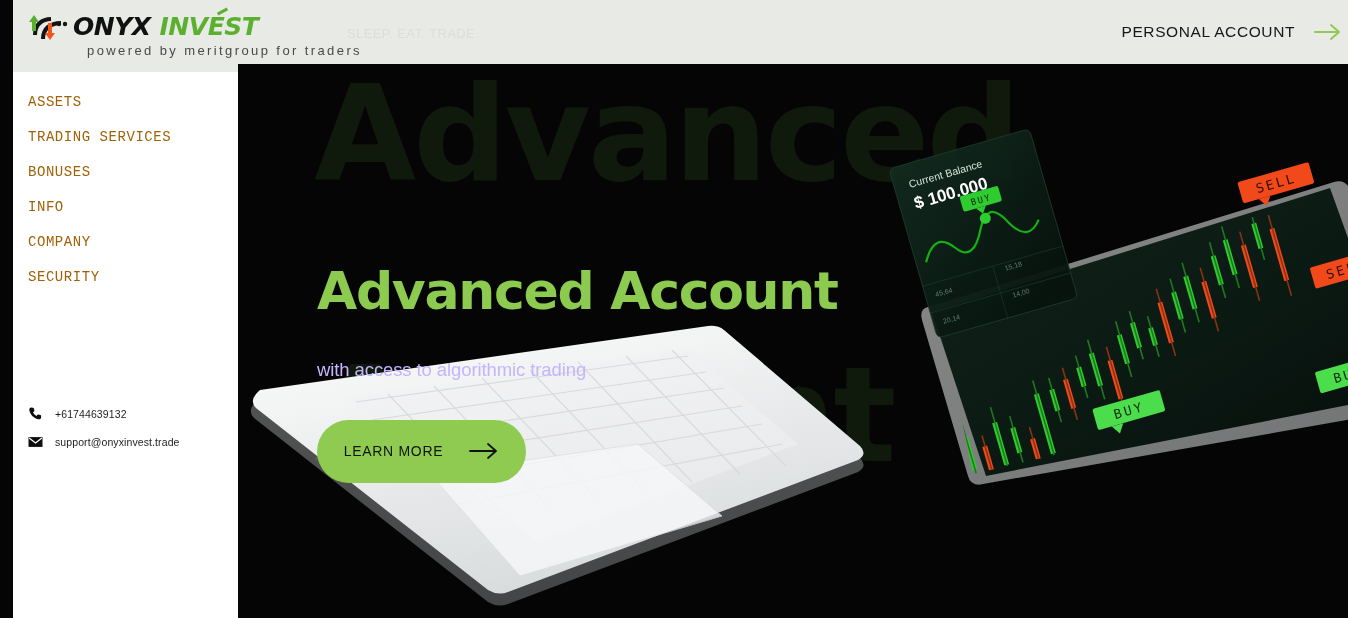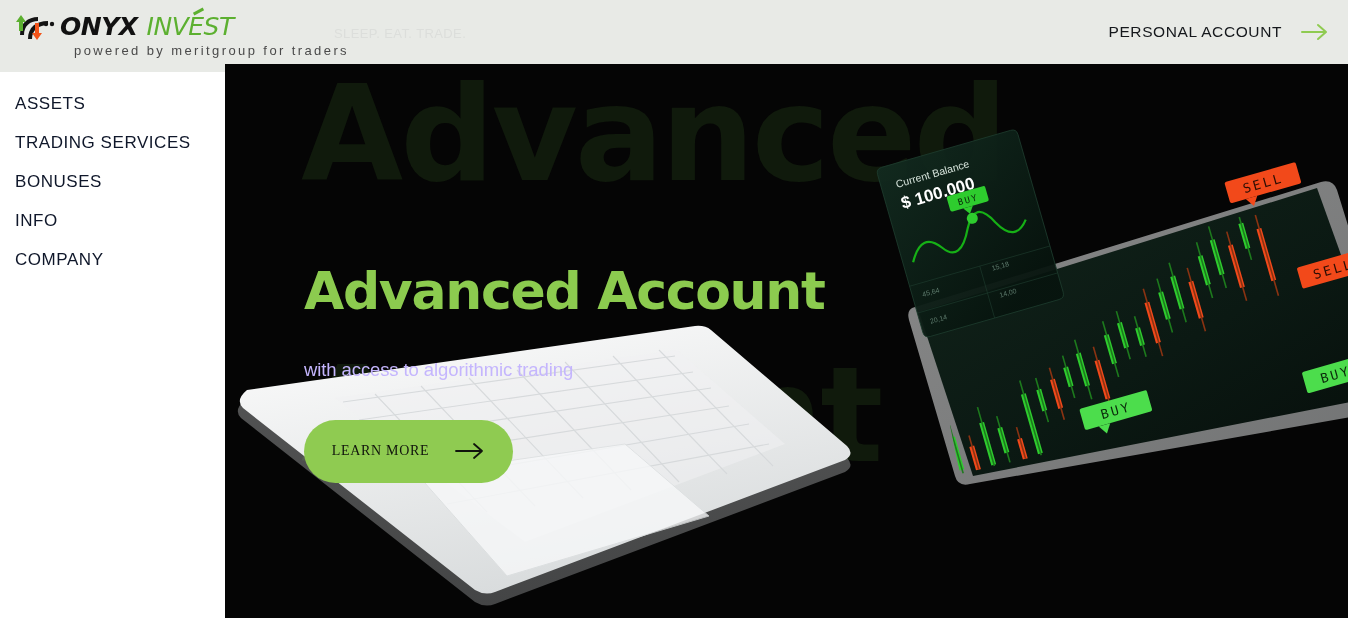--- a/index.html
+++ b/index.html
@@ -2,39 +2,39 @@
 <html><head>
 <meta charset="utf-8">
 <style>
   * { margin:0; padding:0; box-sizing:border-box; }
   html,body { width:1348px; height:618px; overflow:hidden; }
   body {
     font-family:"Liberation Sans", sans-serif;
     background:#050505;
     -webkit-font-smoothing:antialiased;
   }
-  .page { position:relative; width:1236px; height:618px; }
+  .page { position:relative; width:1236px; height:618px;margin-left:13px; }
 
   
   .header {
     position:absolute; left:0; top:0; width:1348px; height:72px;
     background:#e8eae6;
     display:flex; align-items:center;
   }
   .logo-block { position:absolute; left:14px; top:13px; width:232px; height:46px; }
   .logo-marks { position:absolute; left:0; top:0; width:44px; height:30px; }
   .logo-row { position:absolute; left:46px; top:0px; display:flex; align-items:baseline; gap:9px; }
   .logo-onyx {
     font-family:"DejaVu Sans", sans-serif;
     font-size:25px; font-weight:700; font-style:italic;
     letter-spacing:-0.5px; color:#111111; line-height:28px;
   }
   .logo-invest {
     font-family:"DejaVu Sans", sans-serif;
-    font-size:25px; font-weight:400; font-style:italic;
+    font-size:25px; font-weight:700; font-style:italic;
     letter-spacing:-0.5px; color:#5cb030; line-height:28px;
     position:relative;
   }
   .logo-accent {
     position:absolute; right:30px; top:-3px; width:11px; height:3px;
     background:#5cb030; transform:rotate(-28deg);
   }
   .logo-tag {
     position:absolute; left:60px; top:30px;
     font-size:13px; letter-spacing:2.4px; color:#4a4a4a;
@@ -55,22 +55,22 @@
   }
 
   
   .sidebar {
     position:absolute; left:0; top:72px; width:225px; height:546px;
     background:#ffffff;
   }
   .nav { position:absolute; left:0; top:0; width:225px; padding-top:12px; }
   .nav-item {
     display:block; padding:9.5px 0 9.5px 15px;
-    font-size:17px; letter-spacing:0.55px; color:#0f172a;
-    font-family:Liberation Sans, sans-serif;
+    font-size:14px; letter-spacing:0.55px; color:#a16207;
+    font-family:Liberation Mono, monospace;
     cursor:pointer; white-space:nowrap;
   }
   .contacts { position:absolute; left:15px; top:334px; }
   .contact-row { display:flex; align-items:center; gap:12px; margin-bottom:15px; cursor:pointer; }
   .contact-text {
     font-size:10.5px; color:#1c1c1c; letter-spacing:0.1px;
     font-family:"Liberation Sans", sans-serif;
   }
 
   
@@ -97,21 +97,21 @@
     font-size:18.5px; color:#c4b5fd; letter-spacing:-0.1px;
     font-family:"Liberation Sans", sans-serif;
   }
   .cta {
     margin-top:39px; width:209px; height:63px; border-radius:32px;
     background:#8fcb51; border:none; cursor:pointer;
     display:flex; align-items:center; justify-content:center; gap:26px;
   }
   .cta-label {
     font-size:14px; letter-spacing:0.7px; color:#10140c;
-    font-family:Liberation Serif, serif;
+    font-family:Liberation Sans, sans-serif;
   }
 
   
   .art { position:absolute; left:0; top:0; width:1123px; height:546px; z-index:3; }
 </style>
 </head>
 <body>
 
 <div class="page">
 
@@ -146,22 +146,38 @@
     </div>
   </div>
 
   <div class="sidebar">
     <nav class="nav">
       <a class="nav-item">ASSETS</a>
       <a class="nav-item">TRADING SERVICES</a>
       <a class="nav-item">BONUSES</a>
       <a class="nav-item">INFO</a>
       <a class="nav-item">COMPANY</a>
+      <a class="nav-item">SECURITY</a>
     </nav>
 
+    <div class="contacts">
+      <div class="contact-row">
+        <svg width="15" height="15" viewBox="0 0 16 16">
+          <path d="M3.2 1.6 C2.2 1.6 1.2 2.8 1.4 4.2 C2 8.9 6.6 13.6 11.4 14.2 C12.8 14.4 14 13.4 14 12.3 L14 10.6 C14 10.1 13.7 9.7 13.2 9.6 L10.9 9.1 C10.4 9 10 9.2 9.8 9.6 L9.2 10.7 C7.6 9.9 6 8.3 5.2 6.7 L6.3 6.1 C6.7 5.9 6.9 5.5 6.8 5 L6.3 2.7 C6.2 2.2 5.8 1.9 5.3 1.9 Z" fill="#0d0d0d"></path>
+        </svg>
+        <span class="contact-text">+61744639132</span>
+      </div>
+      <div class="contact-row">
+        <svg width="15" height="12" viewBox="0 0 18 13">
+          <path d="M0.6 0.6 h16.8 v11.8 h-16.8 Z" fill="#0d0d0d"></path>
+          <path d="M1.4 1.6 L9 7.6 L16.6 1.6" stroke="#ffffff" stroke-width="1.5" fill="none"></path>
+        </svg>
+        <span class="contact-text">support@onyxinvest.trade</span>
+      </div>
+    </div>
   </div>
 
   <div class="hero">
 
     <div class="ghost">Advanced</div>
     <div class="ghost ghost-2">Account</div>
 
     <svg class="art" viewBox="0 0 1123 546">
       <defs>
         <linearGradient id="scr" x1="0" y1="0" x2="1" y2="1">

